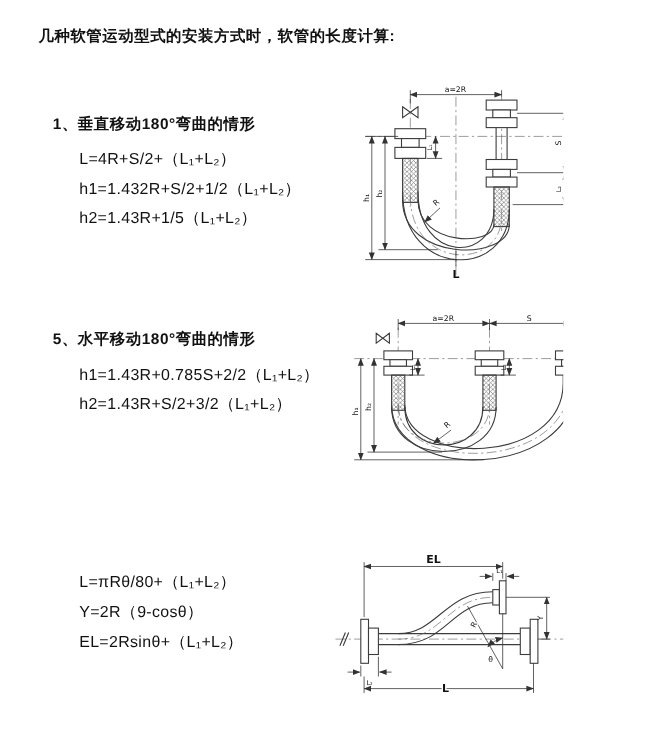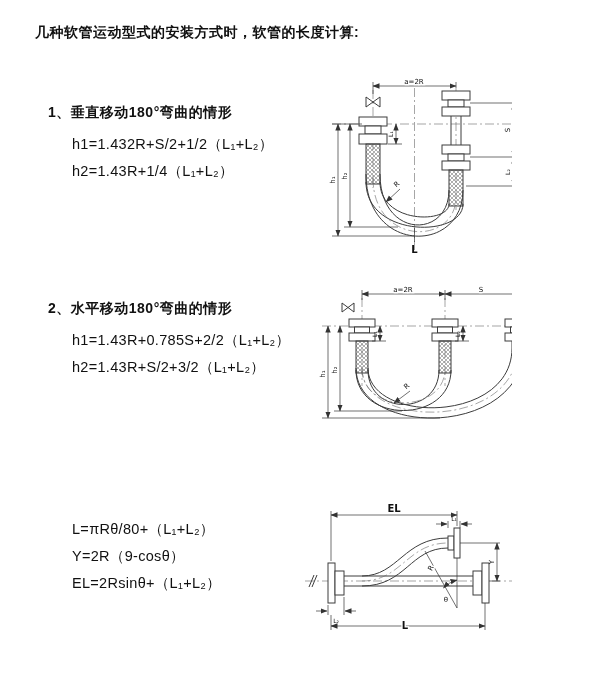--- a/index.html
+++ b/index.html
@@ -45,22 +45,23 @@
     </pattern>
   </defs>
 </svg>
 
 <div class="page">
 
   <div class="title">几种软管运动型式的安装方式时，软管的长度计算:</div>
 
   <div class="section sec1">
     <p class="sec-heading">1、垂直移动180°弯曲的情形</p>
+    <div class="formula">L=4R+S/2+（L₁+L₂）</div>
     <div class="formula">h1=1.432R+S/2+1/2（L₁+L₂）</div>
-    <div class="formula">h2=1.43R+1/4（L₁+L₂）</div>
+    <div class="formula">h2=1.43R+1/5（L₁+L₂）</div>
   </div>
 
   <div class="diagram" style="left:318px; top:76px; width:265px; height:182px;">
     <svg viewBox="0 0 265 182">
 
       <g>
         <line class="cl" x1="14" y1="48" x2="215" y2="48"></line>
         <line class="cl" x1="96.5" y1="12" x2="96.5" y2="176"></line>
         <line class="cl" x1="55" y1="14" x2="55" y2="112"></line>
         <line class="cl" x1="138" y1="12" x2="138" y2="134"></line>
@@ -138,21 +139,21 @@
         <text class="dt halo" transform="rotate(-40 80 110)" x="80" y="110" text-anchor="middle">R</text>
       </g>
       <g>
         <line class="dim" x1="96.5" y1="152" x2="96.5" y2="166"></line>
         <text class="dtbig" x="96.5" y="177" text-anchor="middle">L</text>
       </g>
     </svg>
   </div>
 
   <div class="section sec2">
-    <p class="sec-heading">2、水平移动180°弯曲的情形</p>
+    <p class="sec-heading">5、水平移动180°弯曲的情形</p>
     <div class="formula">h1=1.43R+0.785S+2/2（L₁+L₂）</div>
     <div class="formula">h2=1.43R+S/2+3/2（L₁+L₂）</div>
   </div>
 
   <div class="diagram" style="left:312px; top:286px; width:280px; height:162px;">
     <svg viewBox="0 0 280 162">
       <g>
         <line class="cl" x1="10" y1="40" x2="268" y2="40"></line>
         <line class="cl" x1="50" y1="12" x2="50" y2="100"></line>
         <line class="cl" x1="133" y1="12" x2="133" y2="100"></line>

